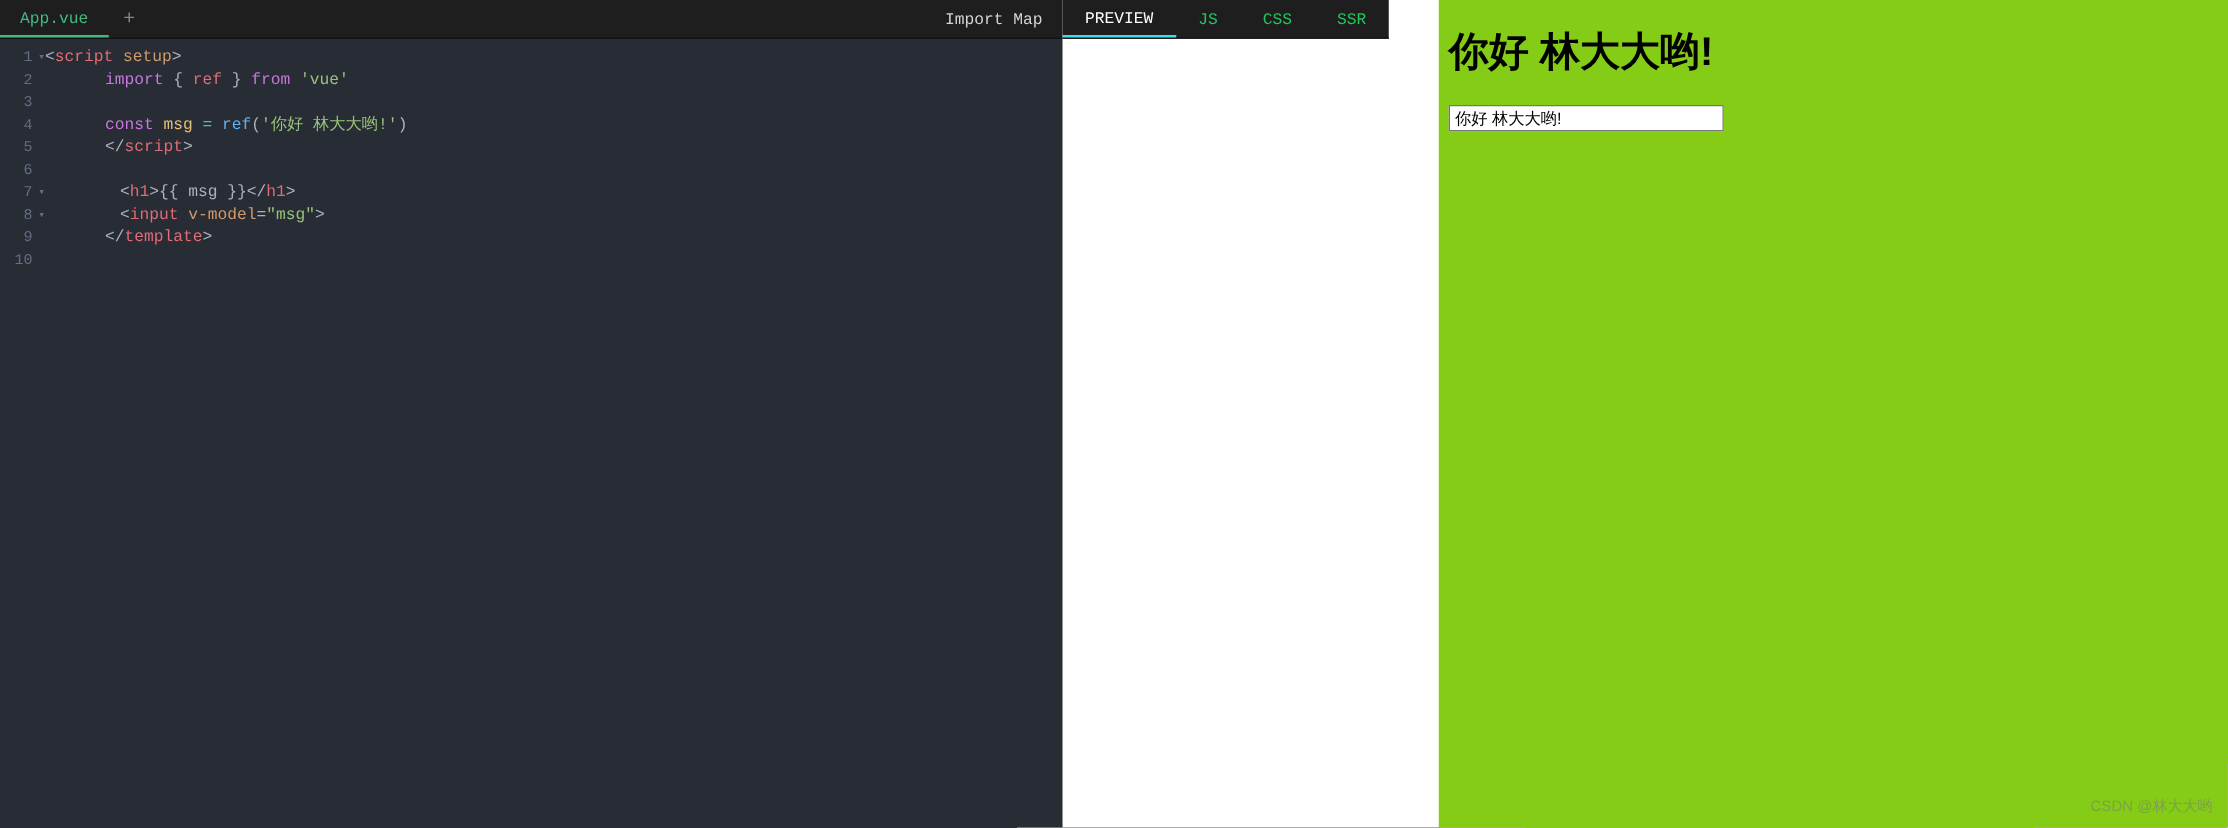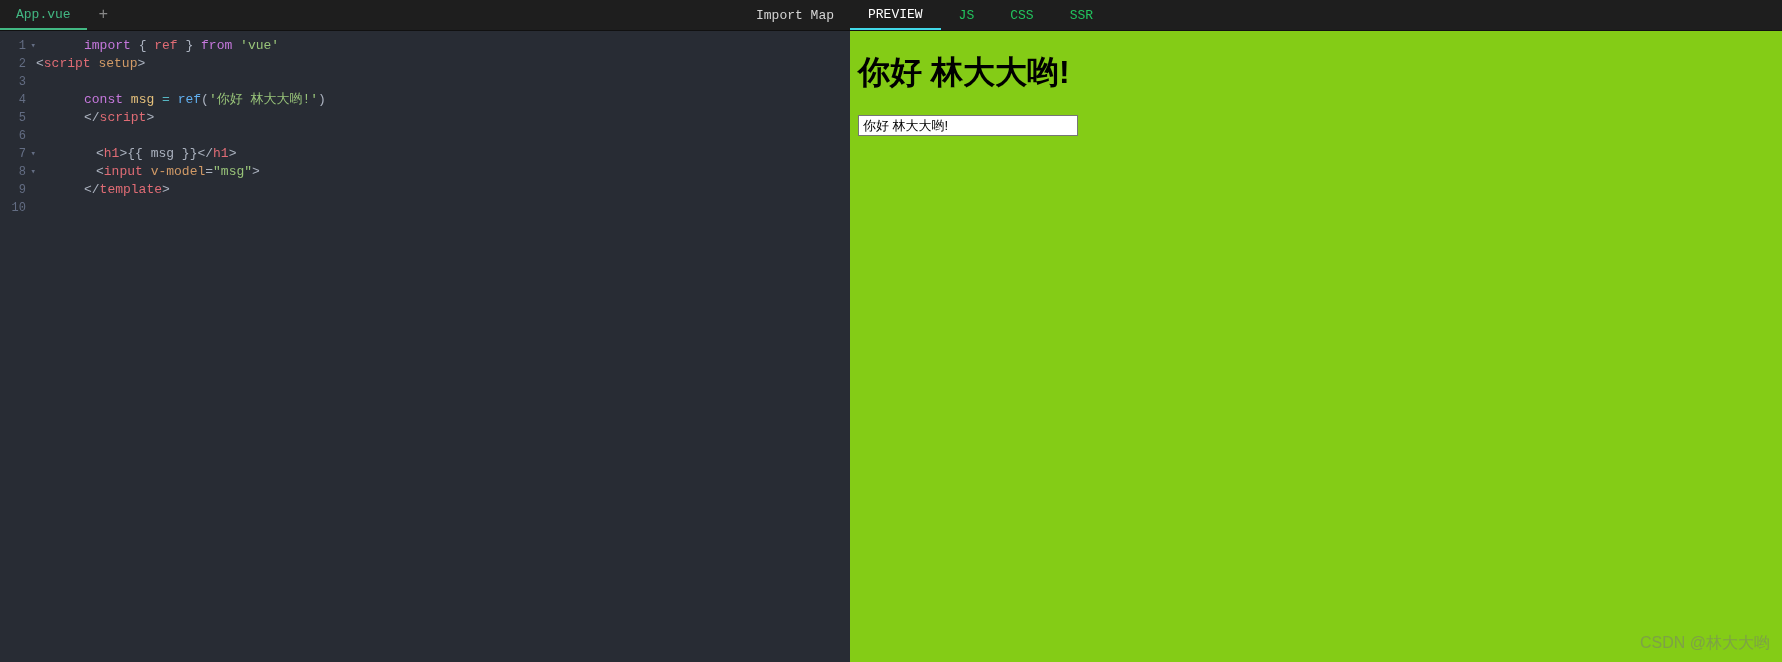--- a/index.html
+++ b/index.html
@@ -108,21 +108,22 @@
     .tok-string { color: #98c379; }
     .tok-from { color: #c678dd; }
     .tok-const { color: #c678dd; }
     .tok-var { color: #e5c07b; }
     .tok-eq { color: #56b6c2; }
     
     .right-panel {
       flex: 1;
       background: #fff;
       display: flex;
-      flex-direction: column;
+      flex-direction: row;
+      gap: 40px;
     }
     .preview-tabs {
       height: 31px;
       background: #1e1e1e;
       display: flex;
       align-items: center;
       border-bottom: 1px solid #111;
     }
     .preview-tab {
       padding: 0 18px;
@@ -155,21 +156,21 @@
       padding: 2px 4px;
       border: 1px solid #767676;
       width: 220px;
     }
     .watermark {
       position: absolute;
       right: 12px;
       bottom: 8px;
       color: rgba(120,120,120,0.5);
       font-family: Arial, sans-serif;
-      font-size: 16px;
+      font-size: 12px;
       pointer-events: none;
     }
   </style>
 </head>
 <body>
 
 <div class="container">
   <div class="left-panel">
     <div class="tabs-bar">
       <div class="file-tab">
@@ -190,22 +191,22 @@
         <div class="gutter-line"><span>3</span></div>
         <div class="gutter-line"><span>4</span></div>
         <div class="gutter-line"><span>5</span></div>
         <div class="gutter-line"><span>6</span></div>
         <div class="gutter-line"><span>7</span><span class="fold-marker">▾</span></div>
         <div class="gutter-line"><span>8</span><span class="fold-marker">▾</span></div>
         <div class="gutter-line"><span>9</span></div>
         <div class="gutter-line"><span>10</span></div>
       </div>
       <div class="code">
+        <div class="code-line"><span class="tok-bracket">&lt;</span><span class="tok-tag">script</span> <span class="tok-attr">setup</span><span class="tok-bracket">&gt;</span></div>
         <div class="code-line indent1"><span class="tok-import">import</span> <span class="tok-punct">{ </span><span class="tok-ident">ref</span><span class="tok-punct"> }</span> <span class="tok-from">from</span> <span class="tok-string">'vue'</span></div>
-        <div class="code-line"><span class="tok-bracket">&lt;</span><span class="tok-tag">script</span> <span class="tok-attr">setup</span><span class="tok-bracket">&gt;</span></div>
         <div class="code-line"></div>
         <div class="code-line indent1"><span class="tok-const">const</span> <span class="tok-var">msg</span> <span class="tok-eq">=</span> <span class="tok-func">ref</span><span class="tok-punct">(</span><span class="tok-string">'你好 林大大哟!'</span><span class="tok-punct">)</span></div>
         <div class="code-line indent1"><span class="tok-bracket">&lt;/</span><span class="tok-tag">script</span><span class="tok-bracket">&gt;</span></div>
         <div class="code-line"></div>
         <div class="code-line indent2"><span class="tok-bracket">&lt;</span><span class="tok-tag">h1</span><span class="tok-bracket">&gt;</span><span class="tok-punct">{{ msg }}</span><span class="tok-bracket">&lt;/</span><span class="tok-tag">h1</span><span class="tok-bracket">&gt;</span></div>
         <div class="code-line indent2"><span class="tok-bracket">&lt;</span><span class="tok-tag">input</span> <span class="tok-attr">v-model</span><span class="tok-punct">=</span><span class="tok-string">"msg"</span><span class="tok-bracket">&gt;</span></div>
         <div class="code-line indent1"><span class="tok-bracket">&lt;/</span><span class="tok-tag">template</span><span class="tok-bracket">&gt;</span></div>
       </div>
     </div>
   </div>

